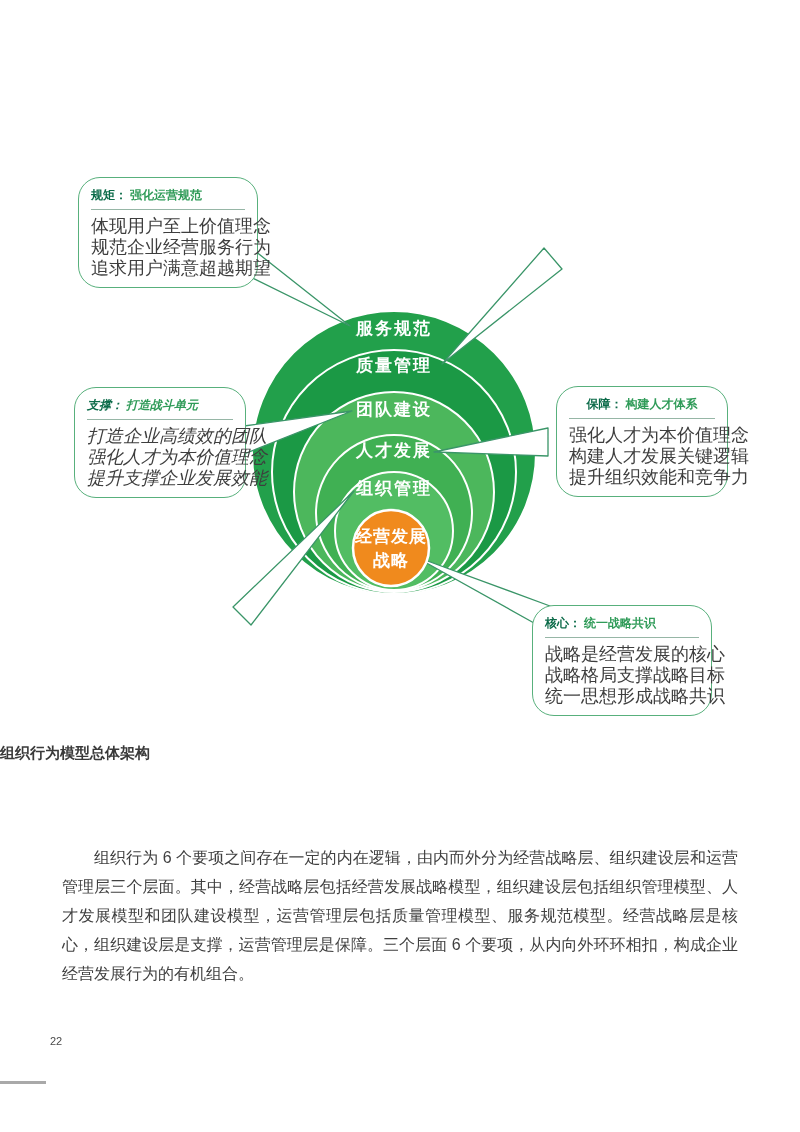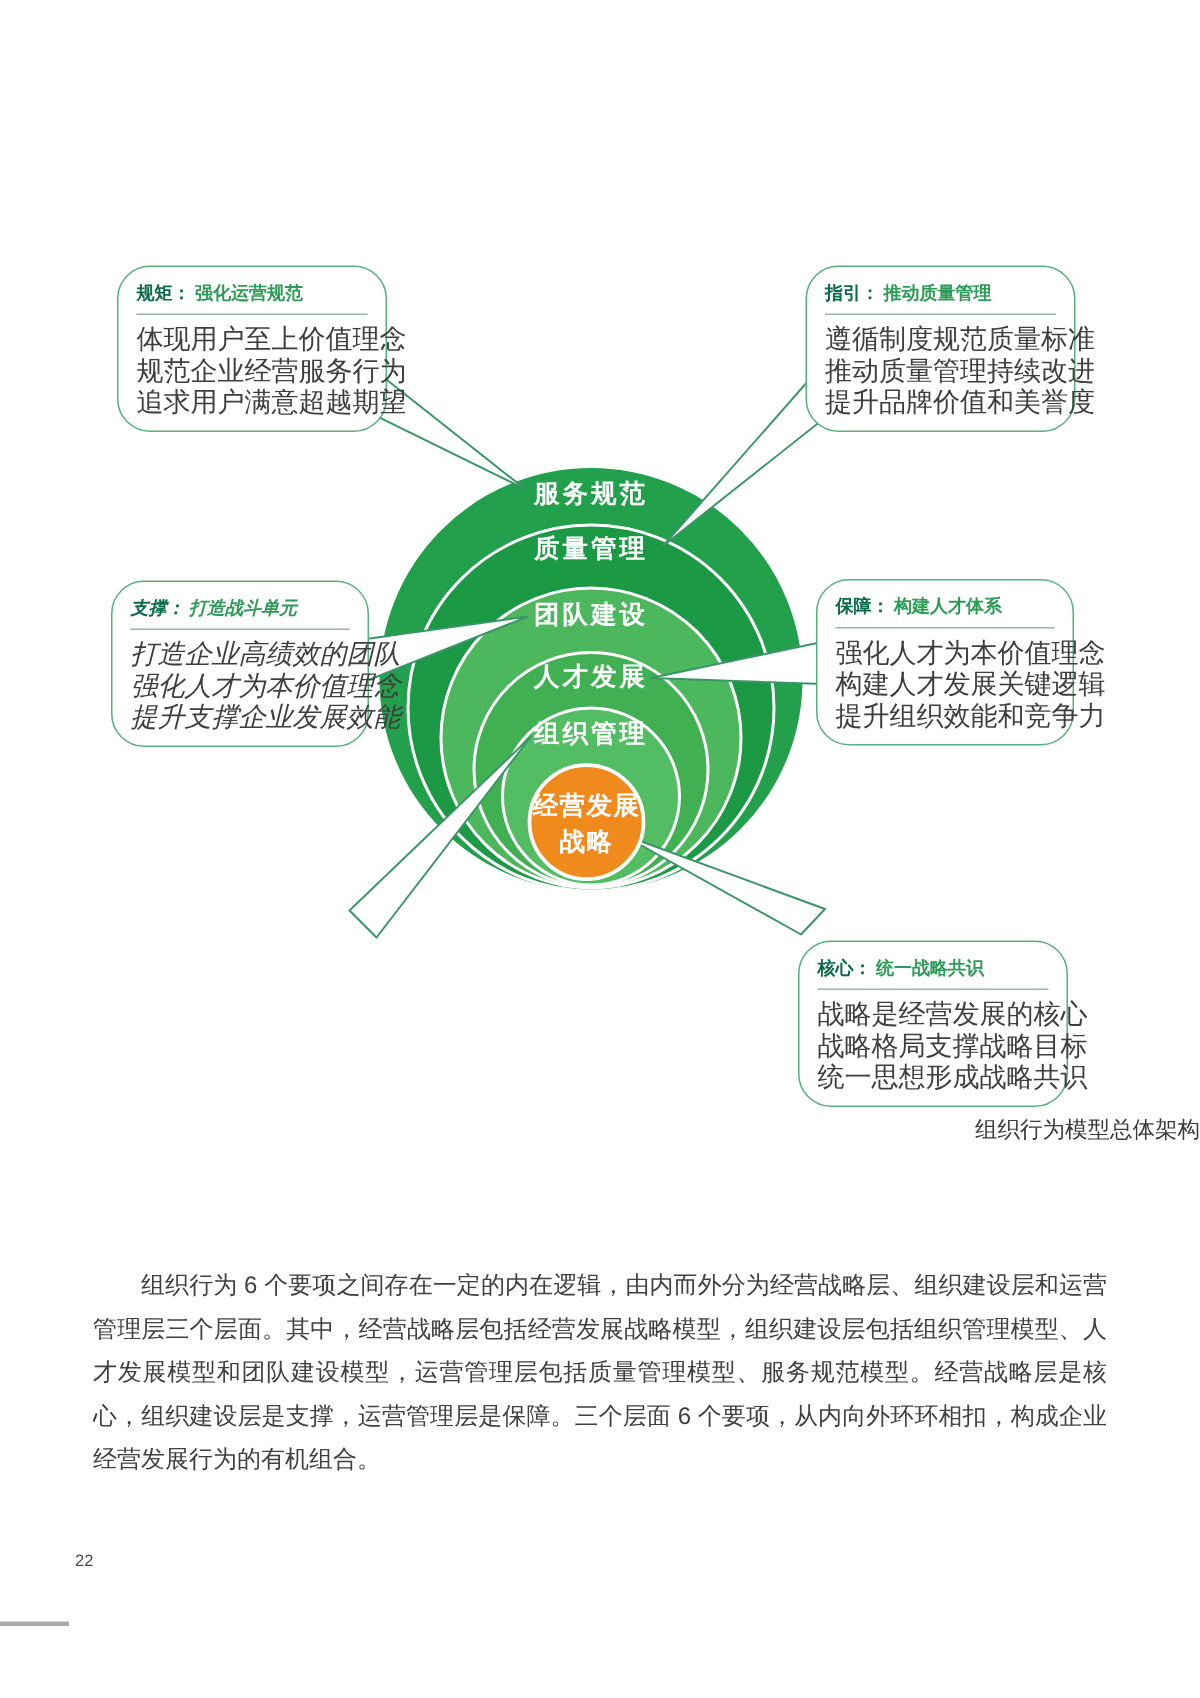--- a/index.html
+++ b/index.html
@@ -22,22 +22,22 @@
     position:absolute; background:#ffffff;
     border:1.5px solid #58b07c; border-radius:22px;
     padding:9px 12px 8px 12px; z-index:5;
   }
   .callout-title { font-size:12px; font-weight:bold; white-space:nowrap; }
   .callout-title .prefix { color:#0c6b49; }
   .callout-title .rest  { color:#2f9b58; margin-left:3px; }
   .callout-rule { height:1px; background:#96b6a6; margin:5px 0 6px 0; }
   .callout-line { font-size:18px; color:#3e3e3e; line-height:21px; white-space:nowrap; }
   .fig-caption {
-    position:absolute; left:0; top:744; width:800px; text-align:right;
-    font-size:15px; font-weight:400; color:#3a3a3a;
+    position:absolute; left:0; top:744; width:800px; text-align:left;
+    font-size:15px; font-weight:700; color:#3a3a3a;
   }
   .body-paragraph {
     position:absolute; left:62px; top:843px; width:676px;
     font-size:16px; line-height:29px; color:#404040;
     text-align:justify; text-indent:2em;
   }
   .footer-line {
     position:absolute; left:0px; top:1081px; width:46px; height:3px;
     background:#a9a9a9;
   }
@@ -83,52 +83,43 @@
   <div class="callout" style="left:78px; top:177px; width:180px;">
     <div class="callout-title">
       <span class="prefix">规矩：</span><span class="rest">强化运营规范</span>
     </div>
     <div class="callout-rule"></div>
     <div class="callout-line">体现用户至上价值理念</div>
     <div class="callout-line">规范企业经营服务行为</div>
     <div class="callout-line">追求用户满意超越期望</div>
   </div>
 
-  <div class="callout" style="left:537px; top:177px; width:180px;">
-    <div class="callout-title">
-      <span class="prefix">指引：</span><span class="rest">推动质量管理</span>
-    </div>
-    <div class="callout-rule"></div>
-    <div class="callout-line">遵循制度规范质量标准</div>
-    <div class="callout-line">推动质量管理持续改进</div>
-    <div class="callout-line">提升品牌价值和美誉度</div>
-  </div>
 
   <div class="callout" style="left:74px; top:387px; width:172px;font-style:italic;">
     <div class="callout-title">
       <span class="prefix">支撑：</span><span class="rest">打造战斗单元</span>
     </div>
     <div class="callout-rule"></div>
     <div class="callout-line">打造企业高绩效的团队</div>
     <div class="callout-line">强化人才为本价值理念</div>
     <div class="callout-line">提升支撑企业发展效能</div>
   </div>
 
-  <div class="callout" style="left:544px; top:386px; width:172px;">
+  <div class="callout" style="left:556px; top:386px; width:172px;text-align:center;">
     <div class="callout-title">
       <span class="prefix">保障：</span><span class="rest">构建人才体系</span>
     </div>
     <div class="callout-rule"></div>
     <div class="callout-line">强化人才为本价值理念</div>
     <div class="callout-line">构建人才发展关键逻辑</div>
     <div class="callout-line">提升组织效能和竞争力</div>
   </div>
 
 
-  <div class="callout" style="left:532px; top:627px; width:180px;">
+  <div class="callout" style="left:532px; top:605px; width:180px;">
     <div class="callout-title">
       <span class="prefix">核心：</span><span class="rest">统一战略共识</span>
     </div>
     <div class="callout-rule"></div>
     <div class="callout-line">战略是经营发展的核心</div>
     <div class="callout-line">战略格局支撑战略目标</div>
     <div class="callout-line">统一思想形成战略共识</div>
   </div>
 
   <div class="fig-caption" style="top:744px;">组织行为模型总体架构</div>

